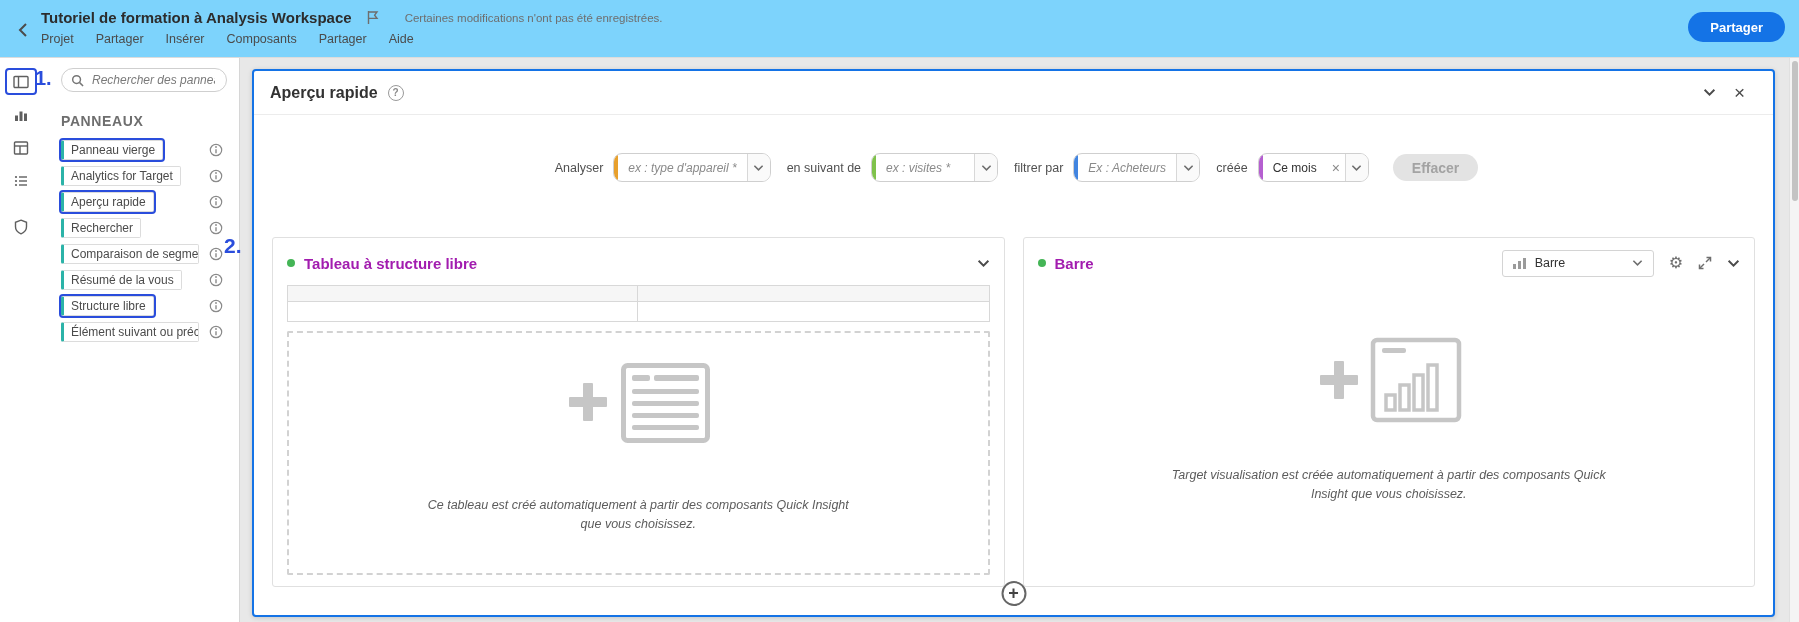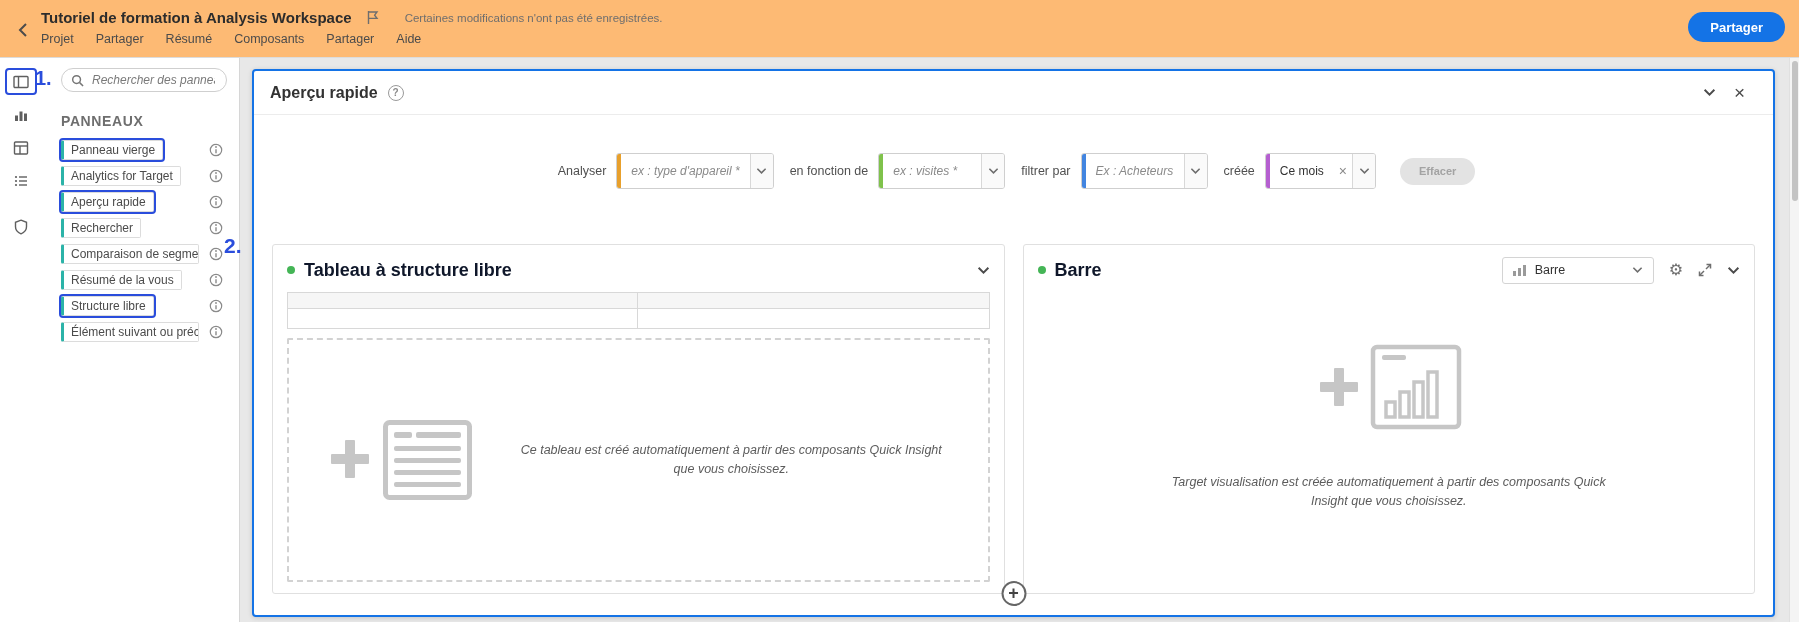--- a/index.html
+++ b/index.html
@@ -6,21 +6,21 @@
   html,body { margin:0; padding:0; }
   body {
     width:1799px; height:622px; overflow:hidden;
     font-family:"Liberation Sans","DejaVu Sans",sans-serif;
     font-size:12.5px; color:#323232; background:#fff;
   }
   svg { display:block; }
   button { font-family:inherit; }
 
   
-  .topbar { height:58px; background:#fdba74; border-bottom:1px solid #dcdcdc; display:flex; position:relative; }
+  .topbar { height:58px; background:#7dd3fc; border-bottom:1px solid #dcdcdc; display:flex; position:relative; }
   .back-btn { width:28px; height:28px; margin:16px 4px 0 9px; background:none; border:none; border-radius:3px;
               display:flex; align-items:center; justify-content:center; cursor:pointer; }
   .head-main { display:flex; flex-direction:column; padding-top:9px; }
   .title-row { display:flex; align-items:center; }
   .proj-title { margin:0; font-size:15px; font-weight:bold; color:#2c2c2c; }
   .flag-ic { margin-left:14px; }
   .unsaved { margin-left:26px; font-size:11.5px; color:#6e6e6e; }
   .menubar { display:flex; gap:22px; margin-top:6px; font-size:12.5px; color:#4b4b4b; }
   .menu-item { cursor:pointer; }
   .share-btn { position:absolute; right:14px; top:12px; height:30px; padding:0 22px;
@@ -67,53 +67,53 @@
   .help-btn { margin-left:10px; width:16px; height:16px; border-radius:50%; border:1px solid #9a9a9a; background:none;
               color:#8a8a8a; font-size:10px; font-weight:bold; display:flex; align-items:center; justify-content:center;
               cursor:pointer; padding:0; }
   .panel-hdr-actions { margin-left:auto; display:flex; align-items:center; gap:18px; padding-right:12px; }
   .icon-btn { background:none; border:none; padding:0; cursor:pointer; color:#5c5c5c; display:flex; align-items:center; }
   .close-x { font-size:19px; line-height:1; color:#4b4b4b; }
 
   
   .filter-row { margin-top:38px; display:flex; justify-content:center; align-items:center; gap:10px; }
   .f-label { font-size:12.5px; color:#505050; margin-left:6px; }
-  .dd { display:flex; align-items:center; height:36px; background:#fff; border:1px solid #cfcfcf; border-radius:3px;
+  .dd { display:flex; align-items:center; height:29px; background:#fff; border:1px solid #cfcfcf; border-radius:9px;
         overflow:hidden; cursor:pointer; }
   .dd-edge { width:4px; align-self:stretch; flex:none; }
   .dd-edge.dim { background:var(--dimension-orange,#e8a02c); }
   .dd-edge.met { background:var(--metric-green,#7fc24b); }
   .dd-edge.seg { background:var(--segment-blue,#4285e0); }
   .dd-edge.dat { background:var(--daterange-purple,#b55fd0); }
   .dd-text { padding:0 10px; font-size:12px; color:#8a8a8a; font-style:italic; min-width:98px; white-space:nowrap; }
   .dd-text.value { font-style:normal; color:#323232; min-width:58px; }
   .dd-clear { padding:0 5px; color:#8a8a8a; font-size:14px; line-height:1; }
   .dd-caret { width:23px; align-self:stretch; display:flex; align-items:center; justify-content:center;
               border-left:1px solid #d8d8d8; background:#fafafa; flex:none; }
   .btn-effacer { margin-left:14px; height:27px; padding:0 19px; border:none; border-radius:14px;
-                 background:#e3e3e3; color:#a3a3a3; font-size:11px; font-weight:bold; cursor:default;text-align:right; }
+                 background:#e3e3e3; color:#a3a3a3; font-size:14px; font-weight:bold; cursor:default;text-align:right; }
 
   
   .cards { display:flex; gap:18px; padding:0 18px; margin-top:55px; height:350px; }
   .card { flex:1; background:#fff; border:1px solid #e0e0e0; border-radius:3px; padding:11px 14px;
           display:flex; flex-direction:column; }
   .card-header { display:flex; align-items:center; gap:9px; height:28px; flex:none; }
   .color-dot { width:8px; height:8px; border-radius:50%; background:var(--card-dot-green,#44b556); flex:none; }
-  .card-title { font-size:18px; font-weight:bold; color:#0f172a; white-space:nowrap; }
+  .card-title { font-size:15px; font-weight:bold; color:#a21caf; white-space:nowrap; }
   .card-actions { margin-left:auto; display:flex; align-items:center; gap:15px; }
 
   .table-preview { margin-top:8px; border:1px solid #d8d8d8; display:grid;
                    grid-template-columns:1fr 1fr; grid-template-rows:16px 19px; flex:none; }
   .tp-cell { border-right:1px solid #d8d8d8; border-bottom:1px solid #d8d8d8; }
   .tp-cell.r1 { background:#f6f6f6; }
   .tp-cell.last-c { border-right:none; }
   .tp-cell.last-r { border-bottom:none; }
 
   .drop-zone { margin-top:9px; flex:1; border:2px dashed #d2d2d2; border-radius:2px;
-               display:flex; align-items:center; justify-content:center; gap:36px; padding:10px; }
+               display:flex; flex-direction:column; align-items:center; justify-content:center; gap:36px; padding:10px; }
   .caption { font-size:12.5px; font-style:italic; color:#5c5c5c; text-align:center; max-width:440px; line-height:1.55; }
   .bar-card-body { flex:1; display:flex; flex-direction:column; align-items:center; justify-content:center; gap:28px; }
 
   .viz-select { display:flex; align-items:center; gap:9px; height:27px; min-width:152px; padding:0 10px;
                 background:#fff; border:1px solid #d4d4d4; border-radius:3px; cursor:pointer; }
   .viz-select .vs-label { font-size:12.5px; color:#323232; }
   .viz-select .vs-caret { margin-left:auto; }
   .gear-glyph { font-size:16px; line-height:1; color:#6e6e6e; }
 
   .add-btn { position:absolute; left:50%; bottom:9px; transform:translateX(-50%);
@@ -143,21 +143,21 @@
         <svg width="13" height="15" viewBox="0 0 13 15" fill="none" stroke="#6e6e6e" stroke-width="1.4">
           <line x1="2.5" y1="1" x2="2.5" y2="14"></line>
             <path d="M2.5,2 H11 L8.6,5.2 L11,8.4 H2.5"></path>
         </svg>
       </span>
       <span class="unsaved">Certaines modifications n'ont pas été enregistrées.</span>
     </div>
     <nav class="menubar">
       <span class="menu-item">Projet</span>
       <span class="menu-item">Partager</span>
-      <span class="menu-item">Résumé</span>
+      <span class="menu-item">Insérer</span>
       <span class="menu-item">Composants</span>
       <span class="menu-item">Partager</span>
       <span class="menu-item">Aide</span>
     </nav>
   </div>
   <button class="share-btn">Partager</button>
 </header>
 
 <div class="body-wrap">
 
@@ -332,21 +332,21 @@
         <div class="dd">
           <span class="dd-edge dim"></span>
           <span class="dd-text">ex : type d'appareil *</span>
           <span class="dd-caret">
             <svg width="11" height="8" viewBox="0 0 12 8">
                 <polyline points="1.5,1.5 6,6 10.5,1.5" fill="none" stroke="#6e6e6e" stroke-width="1.7"></polyline>
               </svg>
           </span>
         </div>
 
-        <span class="f-label">en fonction de</span>
+        <span class="f-label">en suivant de</span>
         <div class="dd">
           <span class="dd-edge met"></span>
           <span class="dd-text">ex : visites *</span>
           <span class="dd-caret">
             <svg width="11" height="8" viewBox="0 0 12 8">
                 <polyline points="1.5,1.5 6,6 10.5,1.5" fill="none" stroke="#6e6e6e" stroke-width="1.7"></polyline>
               </svg>
           </span>
         </div>
 

